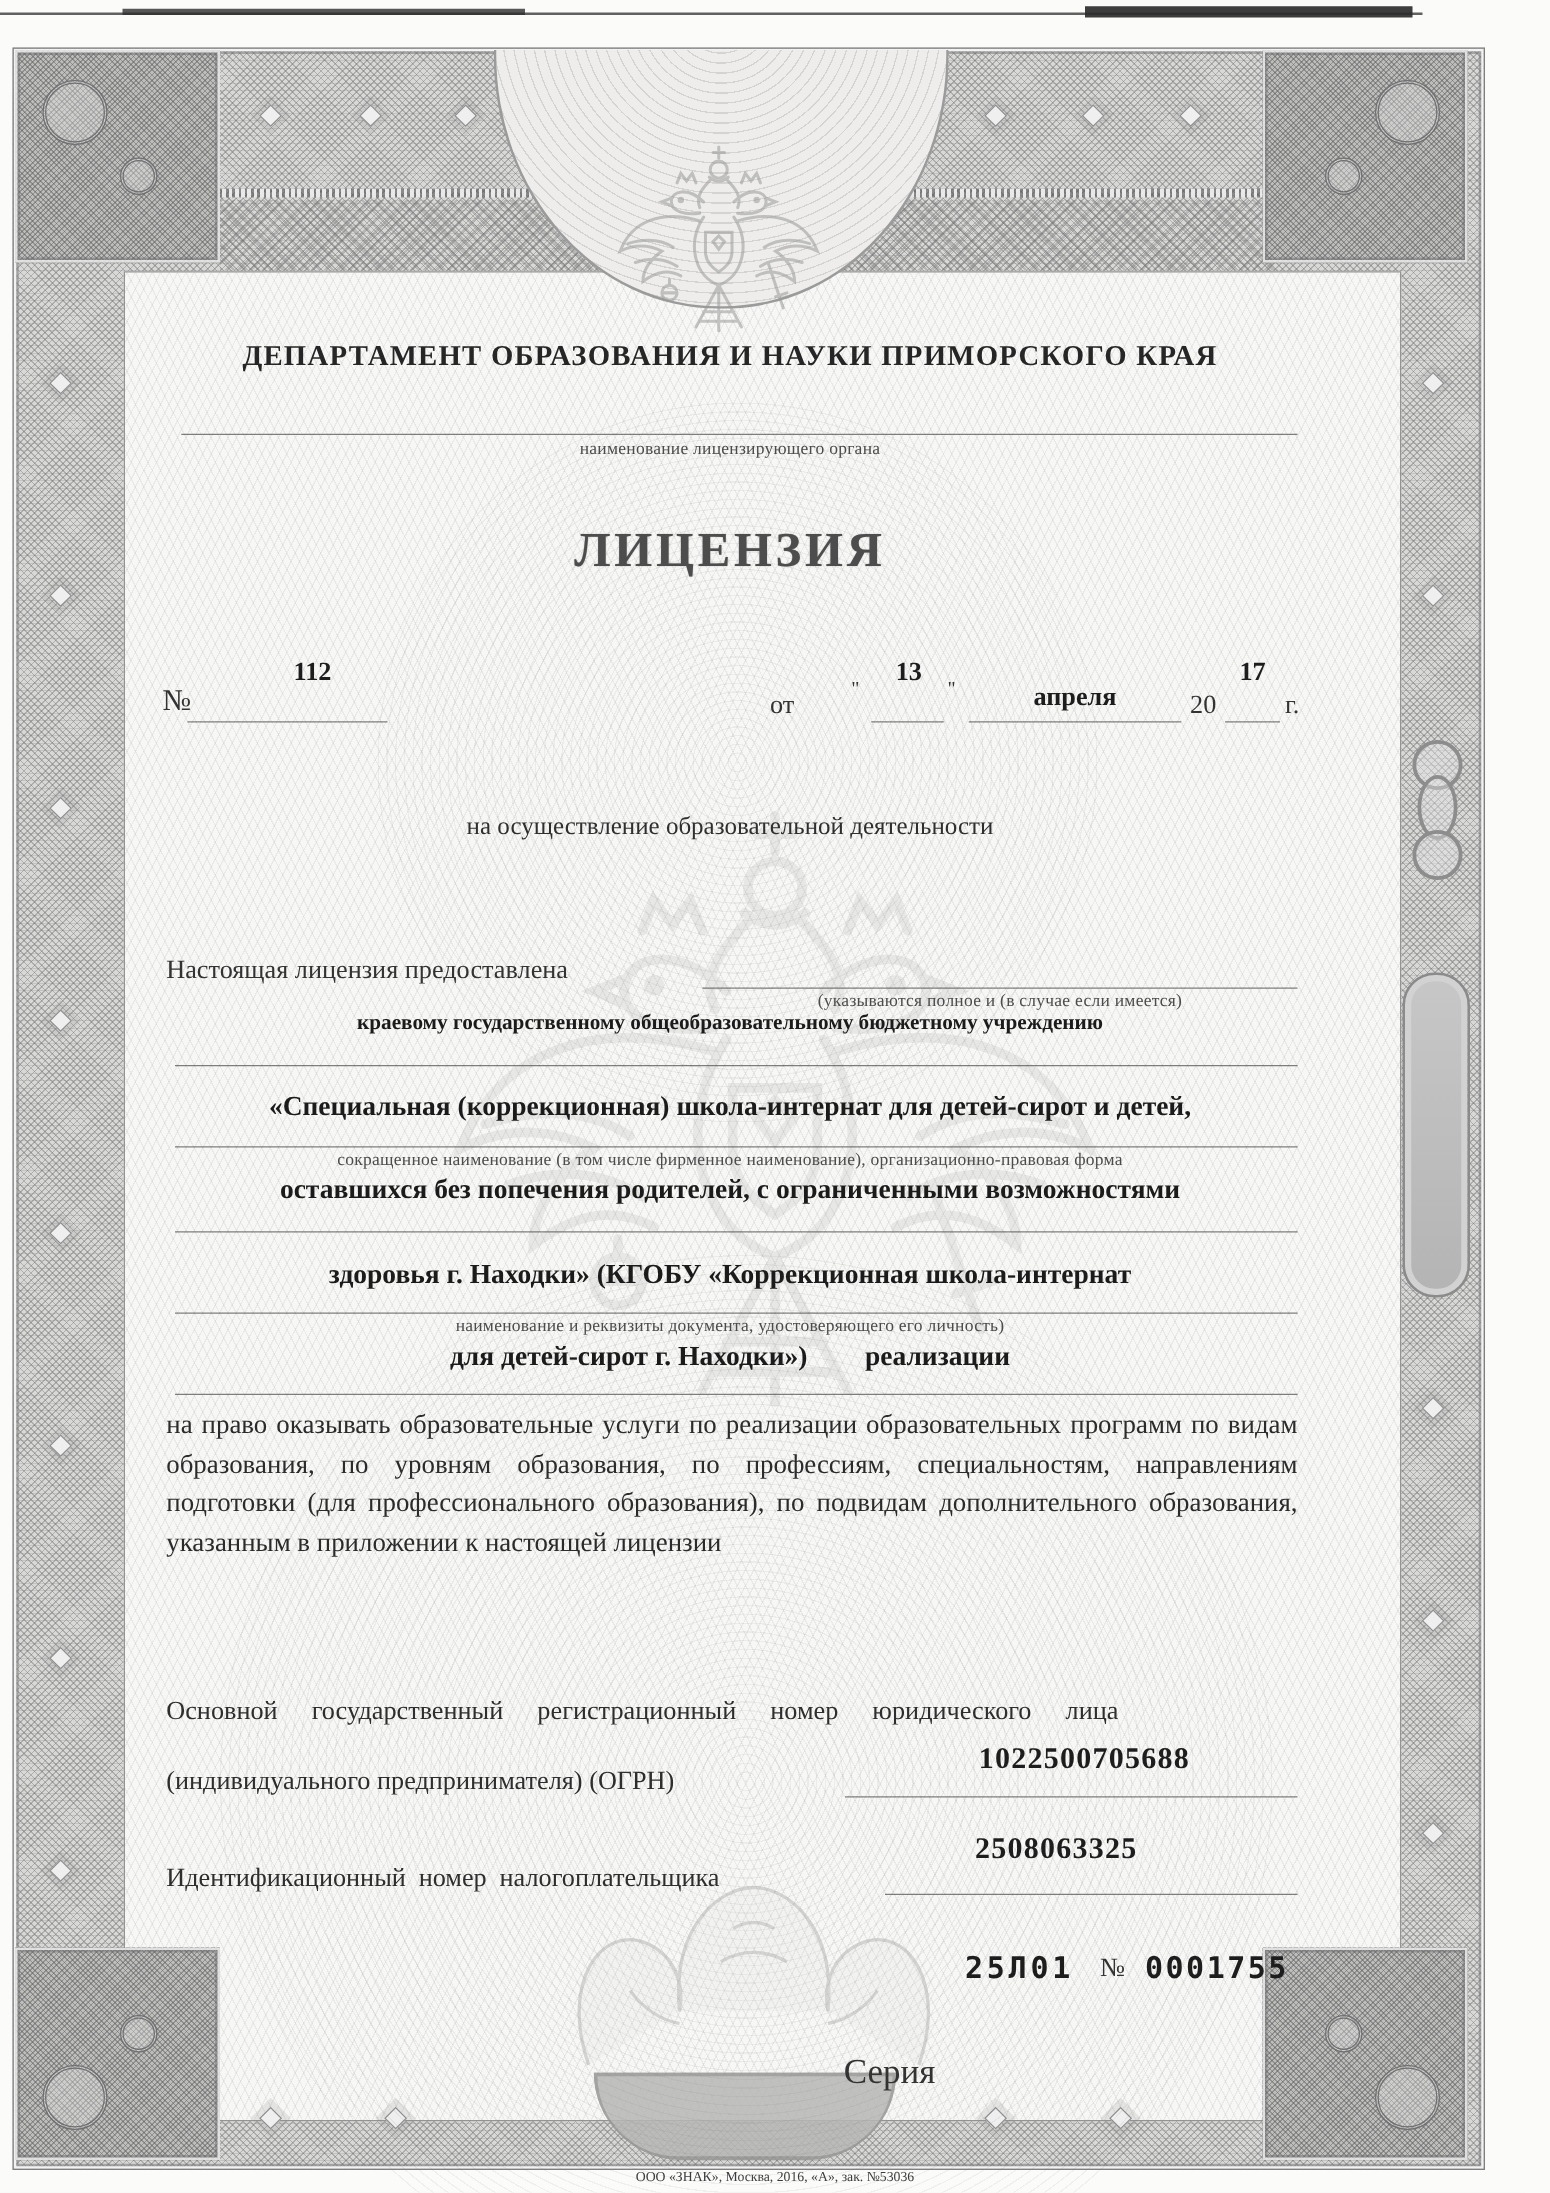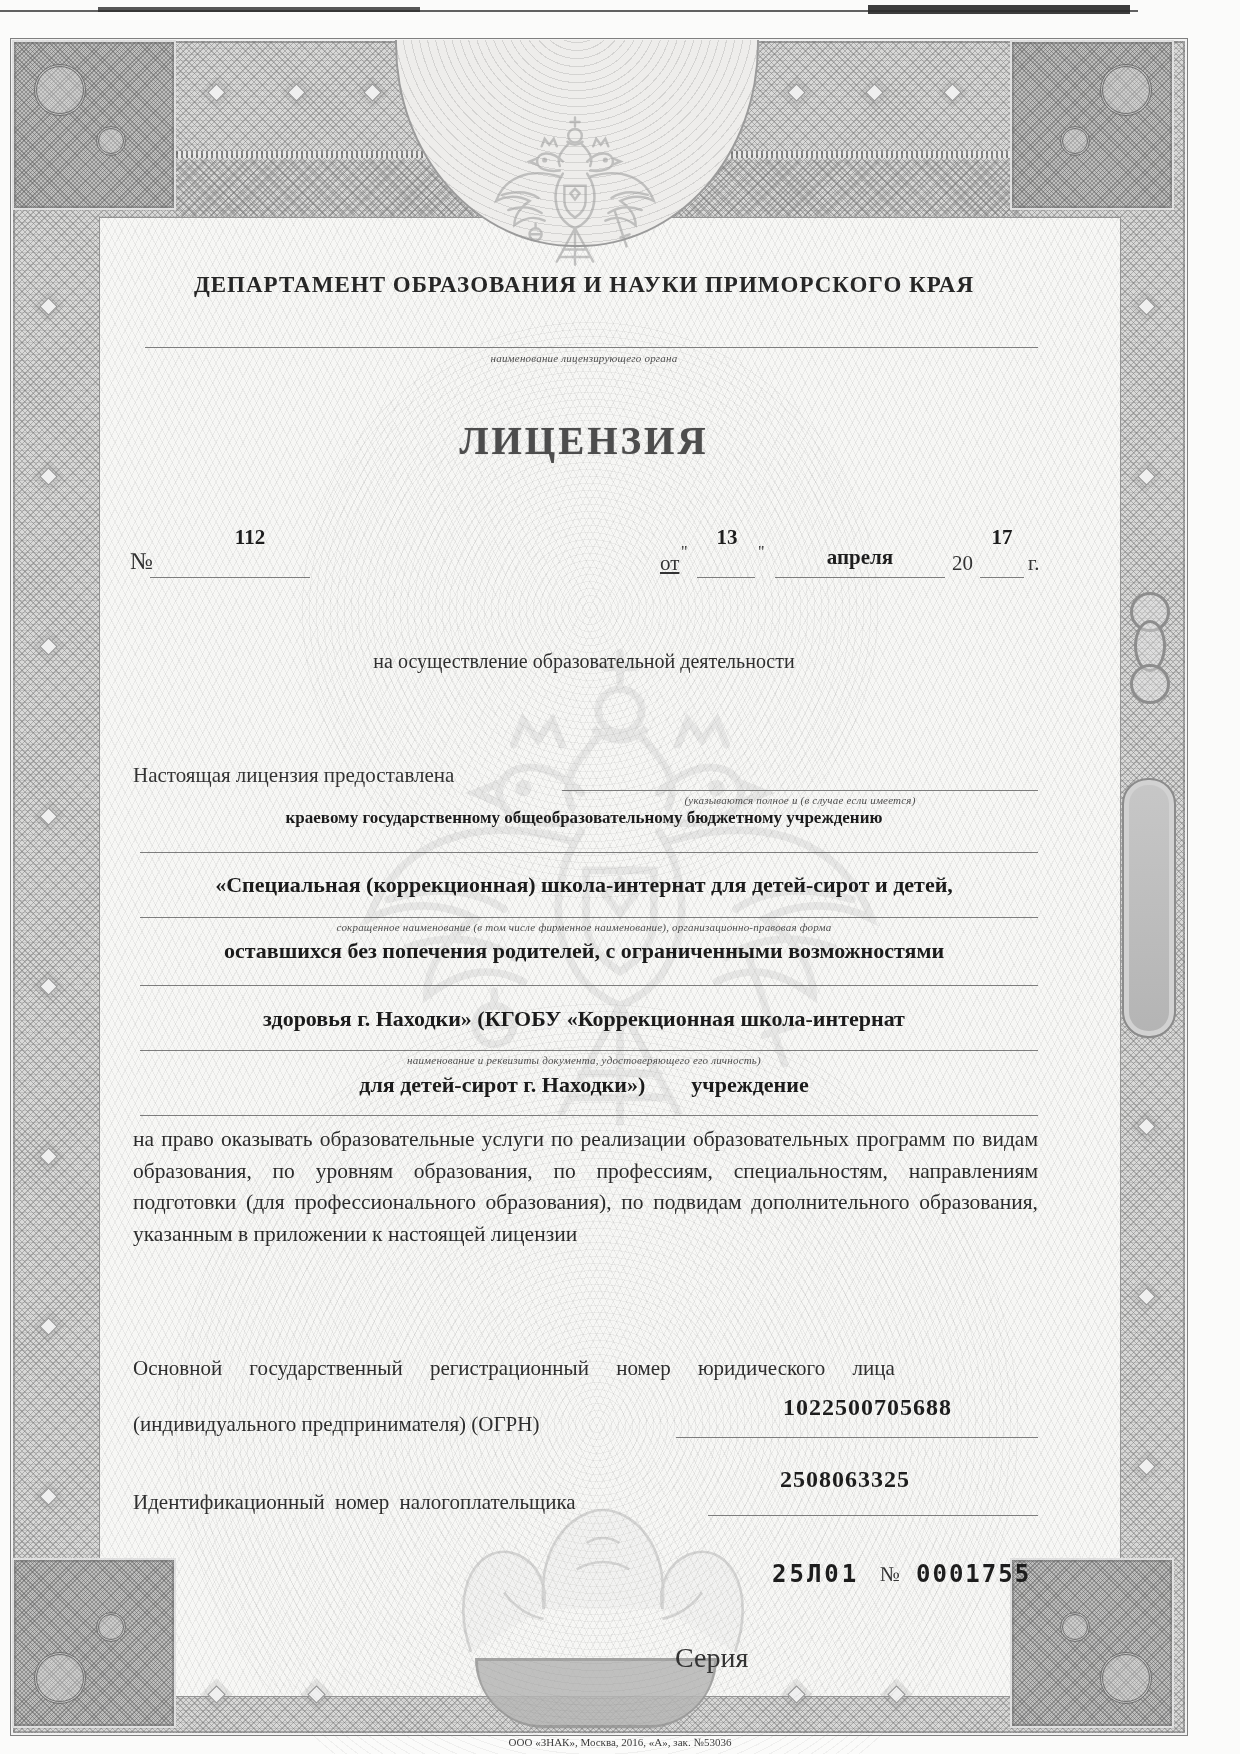--- a/index.html
+++ b/index.html
@@ -100,21 +100,21 @@
   .rosette{position:absolute;border-radius:50%;
     background:repeating-radial-gradient(circle, rgba(120,120,120,.09) 0 1px, transparent 1px 7px);}
   .r1{left:172px;top:1000px;width:850px;height:850px;}
   .r2{left:300px;top:320px;width:580px;height:580px;}
   
   .content{position:absolute;inset:0;}
   .t{position:absolute;}
   .ctr{left:130px;width:908px;text-align:center;}
   .rule{position:absolute;height:0;border-bottom:1px solid rgba(85,85,85,.75);}
   .hdr{top:272px;font-size:23px;font-weight:bold;letter-spacing:1px;color:#262626;}
-  .cap{font-size:11px;color:#4c4c4c;letter-spacing:.2px;font-style:italic;}
+  .cap{font-size:14px;color:#4c4c4c;letter-spacing:.2px;}
   .doc-title{top:418px;font-size:39px;font-weight:bold;letter-spacing:3px;color:#4d4d4d;
     text-shadow:0 0 1px rgba(100,100,100,.6);}
   .ser{font-size:21px;color:#333;}
   .bold-val{font-weight:bold;color:#1d1d1d;text-align:center;}
   .gline{font-size:22px;font-weight:bold;color:#1b1b1b;}
   .para{left:133px;width:905px;font-size:21.5px;line-height:31.5px;text-align:justify;color:#2b2b2b;}
   .mono{font-family:"DejaVu Sans Mono","Liberation Mono",monospace;font-weight:bold;color:#1d1d1d;}
   .imprint{left:345px;width:550px;text-align:center;top:1736px;font-size:11px;color:#3c3c3c;}
 </style>
 </head>
@@ -187,21 +187,21 @@
     <div class="t ctr hdr">ДЕПАРТАМЕНТ ОБРАЗОВАНИЯ И НАУКИ ПРИМОРСКОГО КРАЯ</div>
     <div class="rule" style="left:145px;top:347px;width:893px;"></div>
     <div class="t ctr cap" style="top:352px;">наименование лицензирующего органа</div>
 
     <div class="t ctr doc-title">ЛИЦЕНЗИЯ</div>
 
     <div class="t ser" style="left:130px;top:548px;font-size:24px;">№</div>
     <div class="t bold-val" style="left:185px;top:525px;width:130px;text-align:center;font-size:21px;">112</div>
     <div class="rule" style="left:150px;top:577px;width:160px;"></div>
 
-    <div class="t ser" style="left:660px;top:551px;text-decoration:underline;">от</div>
+    <div class="t ser" style="left:616px;top:551px;">от</div>
     <div class="t ser" style="left:681px;top:543px;font-size:16px;">"</div>
     <div class="t bold-val" style="left:697px;top:525px;width:60px;text-align:center;font-size:21px;">13</div>
     <div class="rule" style="left:697px;top:577px;width:58px;"></div>
     <div class="t ser" style="left:758px;top:543px;font-size:16px;">"</div>
     <div class="t bold-val" style="left:775px;top:545px;width:170px;text-align:center;font-size:21px;">апреля</div>
     <div class="rule" style="left:775px;top:577px;width:170px;"></div>
     <div class="t ser" style="left:952px;top:551px;">20</div>
     <div class="t bold-val" style="left:980px;top:525px;width:44px;text-align:center;font-size:21px;">17</div>
     <div class="rule" style="left:980px;top:577px;width:44px;"></div>
     <div class="t ser" style="left:1028px;top:551px;">г.</div>
@@ -221,21 +221,21 @@
 
     <div class="t ctr gline" style="top:938px;">оставшихся без попечения родителей, с ограниченными возможностями</div>
     <div class="rule" style="left:140px;top:985px;width:898px;"></div>
 
     <div class="t ctr gline" style="top:1006px;">здоровья г. Находки» (КГОБУ «Коррекционная школа-интернат</div>
     <div class="rule" style="left:140px;top:1050px;width:898px;"></div>
     <div class="t ctr cap" style="top:1054px;">наименование и реквизиты документа, удостоверяющего его личность)</div>
 
     <div class="t ctr" style="top:1072px;display:flex;justify-content:center;gap:46px;">
       <span class="gline">для детей-сирот г. Находки»)</span>
-      <span class="gline">учреждение</span>
+      <span class="gline">реализации</span>
     </div>
     <div class="rule" style="left:140px;top:1115px;width:898px;"></div>
 
     <div class="t para" style="top:1124px;">на право оказывать образовательные услуги по реализации образовательных программ по видам образования, по уровням образования, по профессиям, специальностям, направлениям подготовки (для профессионального образования), по подвидам  дополнительного образования, указанным в приложении к настоящей лицензии</div>
 
     <div class="t" style="left:133px;top:1356px;width:905px;font-size:21px;word-spacing:22px;white-space:nowrap;">Основной государственный регистрационный номер юридического лица</div>
     <div class="t bold-val" style="left:783px;top:1394px;font-size:24px;letter-spacing:1px;">1022500705688</div>
     <div class="t" style="left:133px;top:1412px;font-size:21px;">(индивидуального предпринимателя) (ОГРН)</div>
     <div class="rule" style="left:676px;top:1437px;width:362px;"></div>
 

